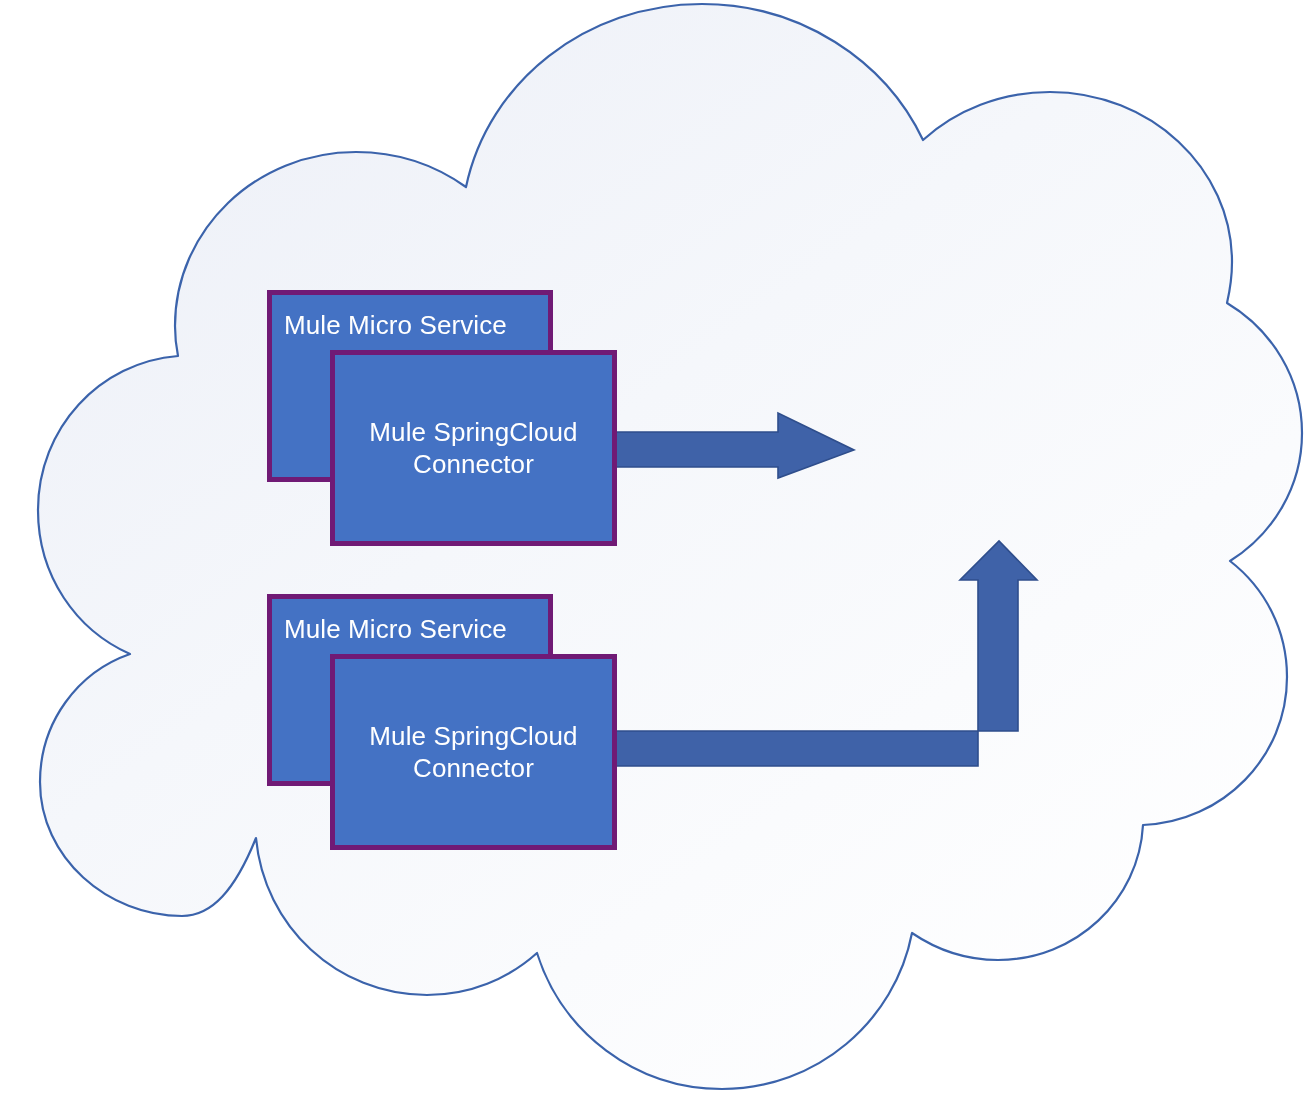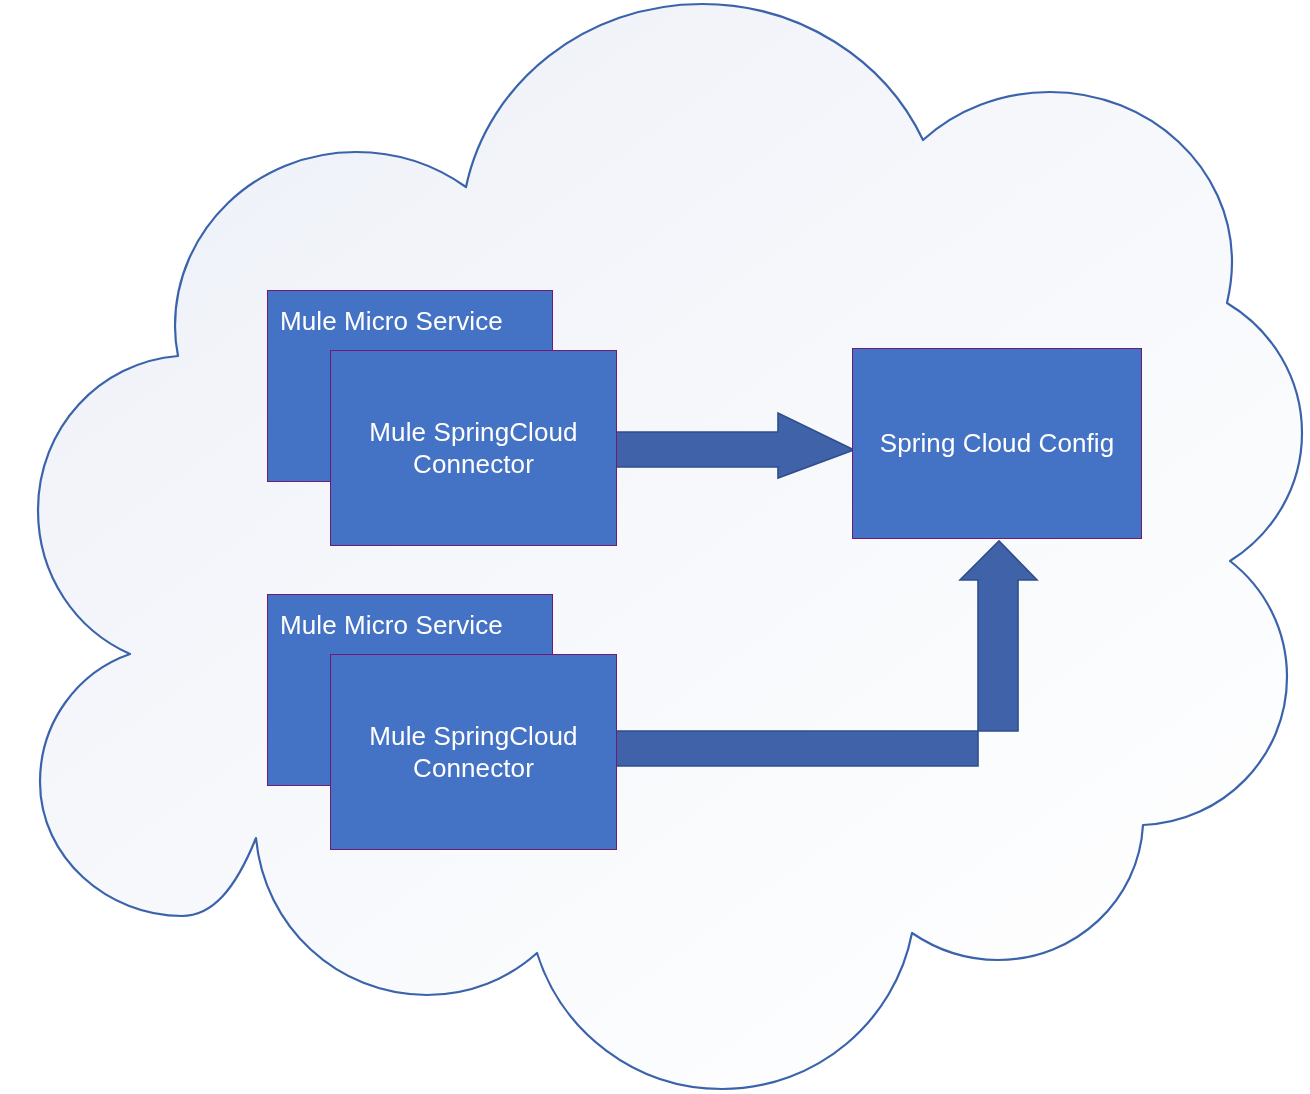--- a/index.html
+++ b/index.html
@@ -29,21 +29,21 @@
     position: absolute;
     left: 0;
     top: 0;
     width: 1310px;
     height: 1094px;
   }
   .node {
     position: absolute;
     box-sizing: border-box;
     background: #4472c4;
-    border: 1px solid #701a75;
+    border: 5px solid #701a75;
     color: #ffffff;
     display: flex;
     align-items: center;
     justify-content: center;
     text-align: center;
     line-height: 1.25;
     font-size: 26px;
     letter-spacing: 0.1px;
   }
   .node.label-top-left {
@@ -136,17 +136,14 @@
 
   <div class="node label-top-left" id="ms-outer-2">
     <span class="node-text">Mule Micro Service</span>
   </div>
 
   <div class="node" id="ms-inner-2">
     <span class="node-text">Mule SpringCloud
 Connector</span>
   </div>
 
-  <div class="node" id="config-node">
-    <span class="node-text">Spring Cloud Config</span>
-  </div>
 
 </div>
 
 </body></html>

